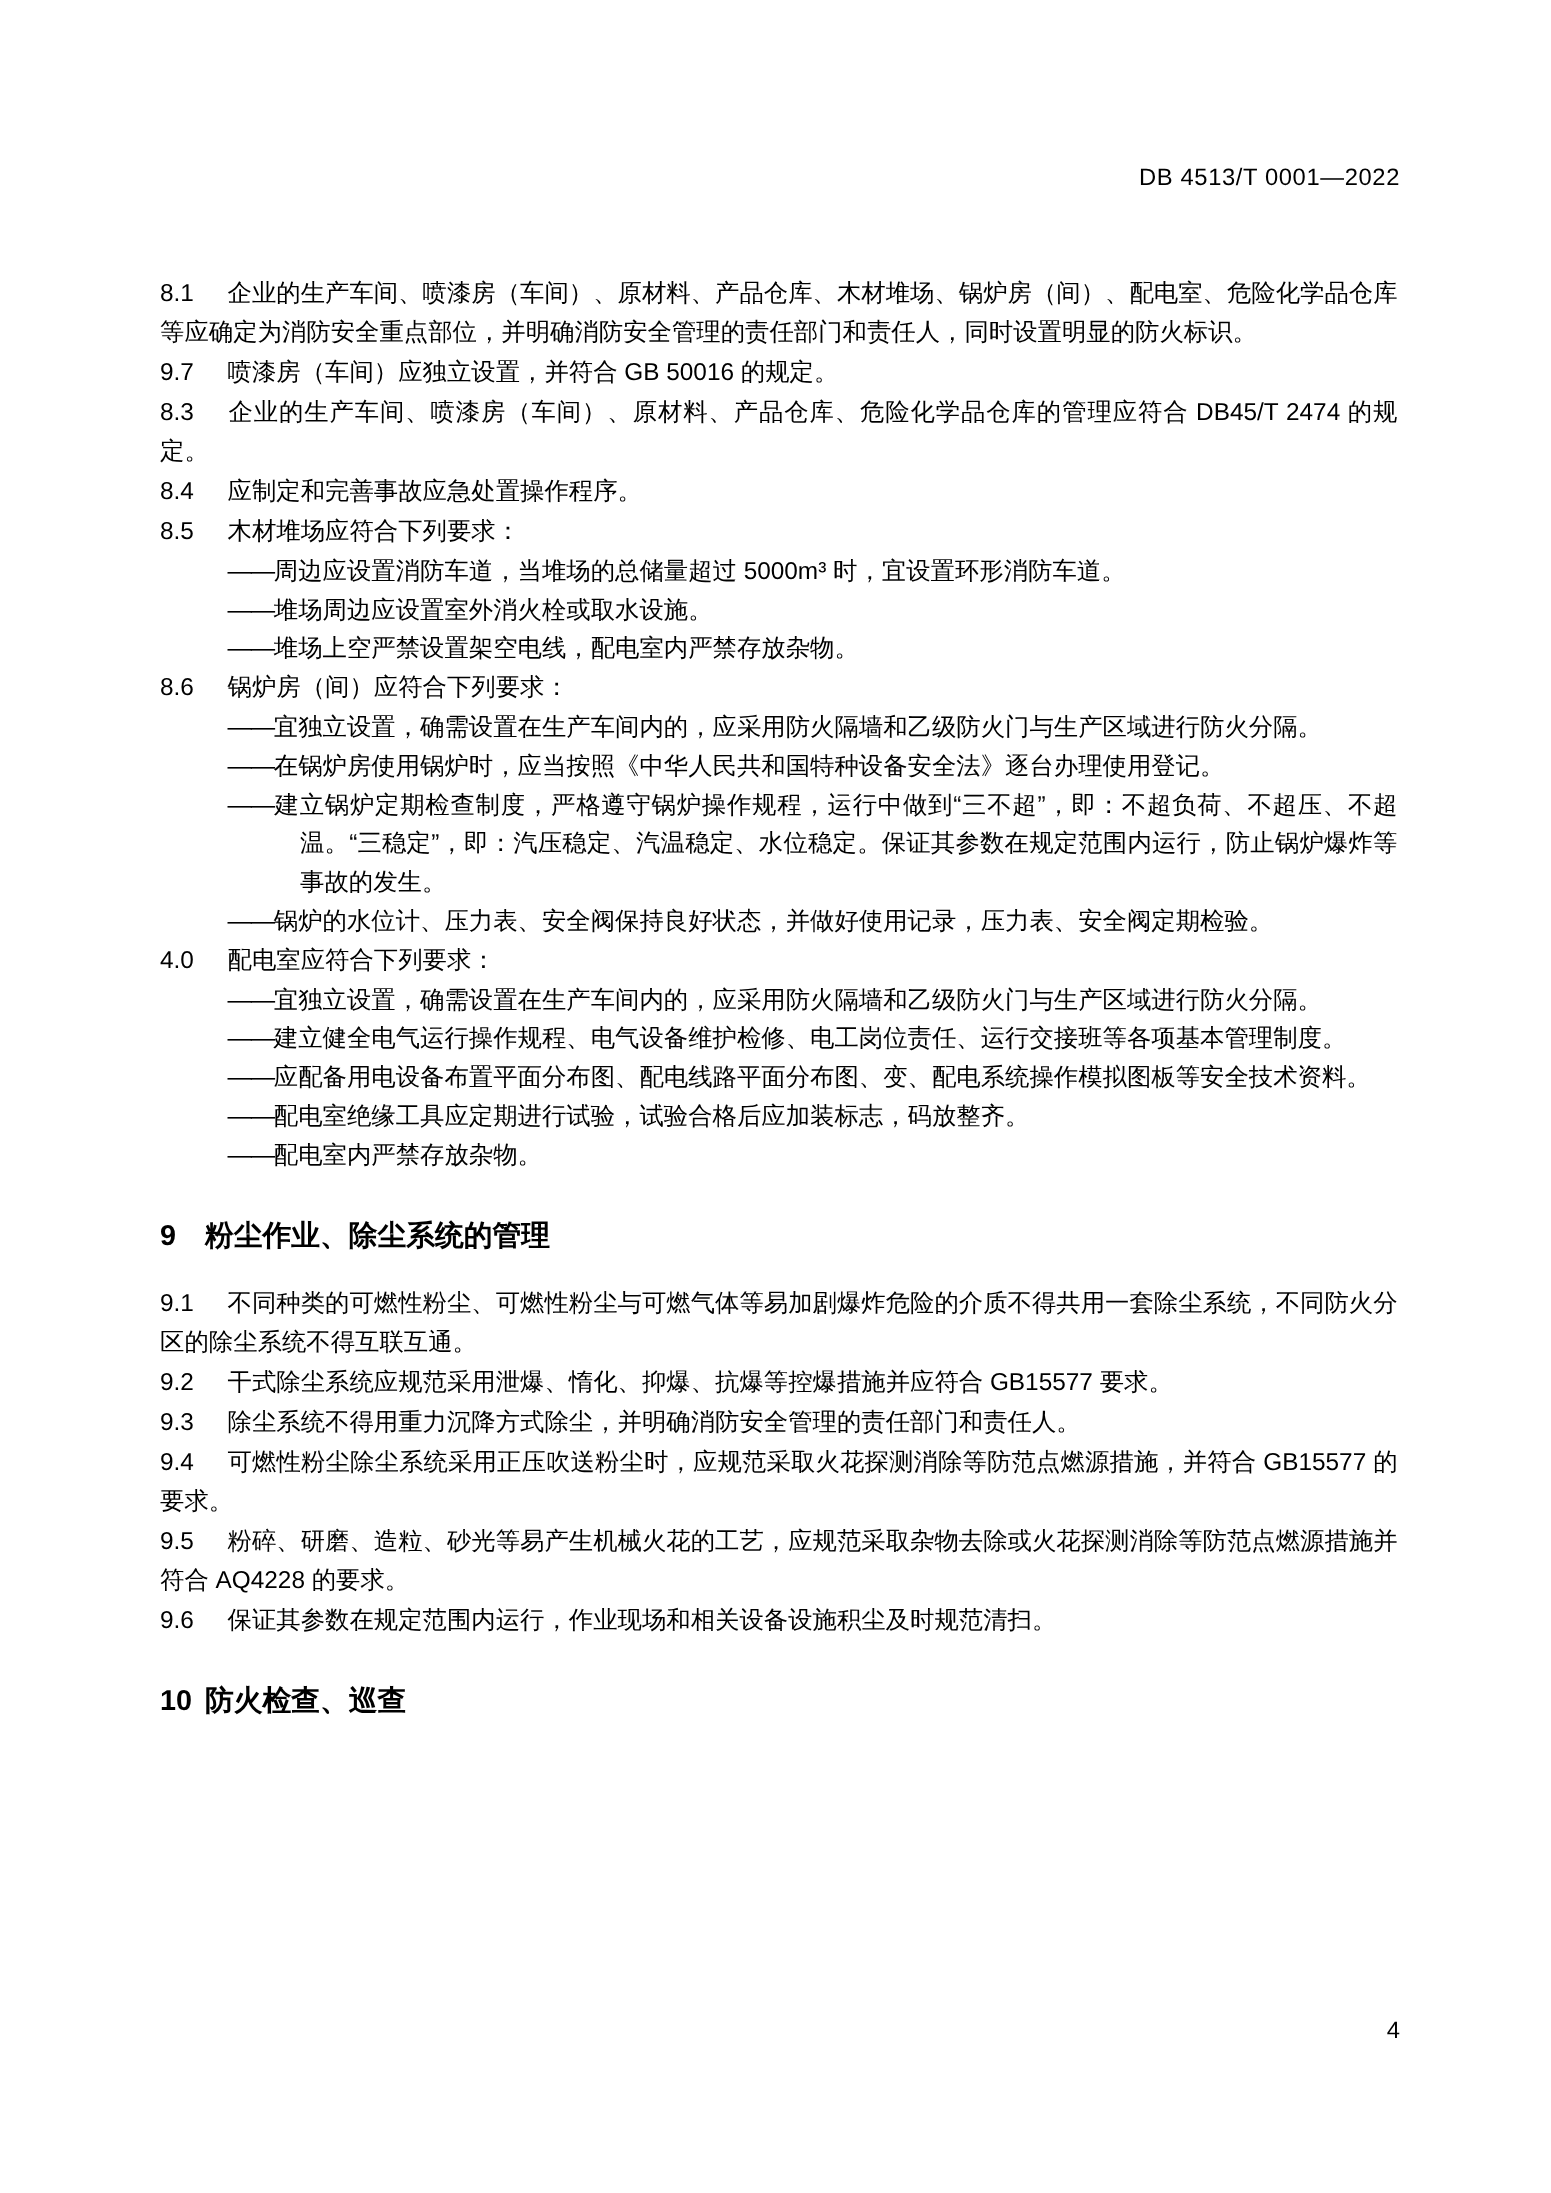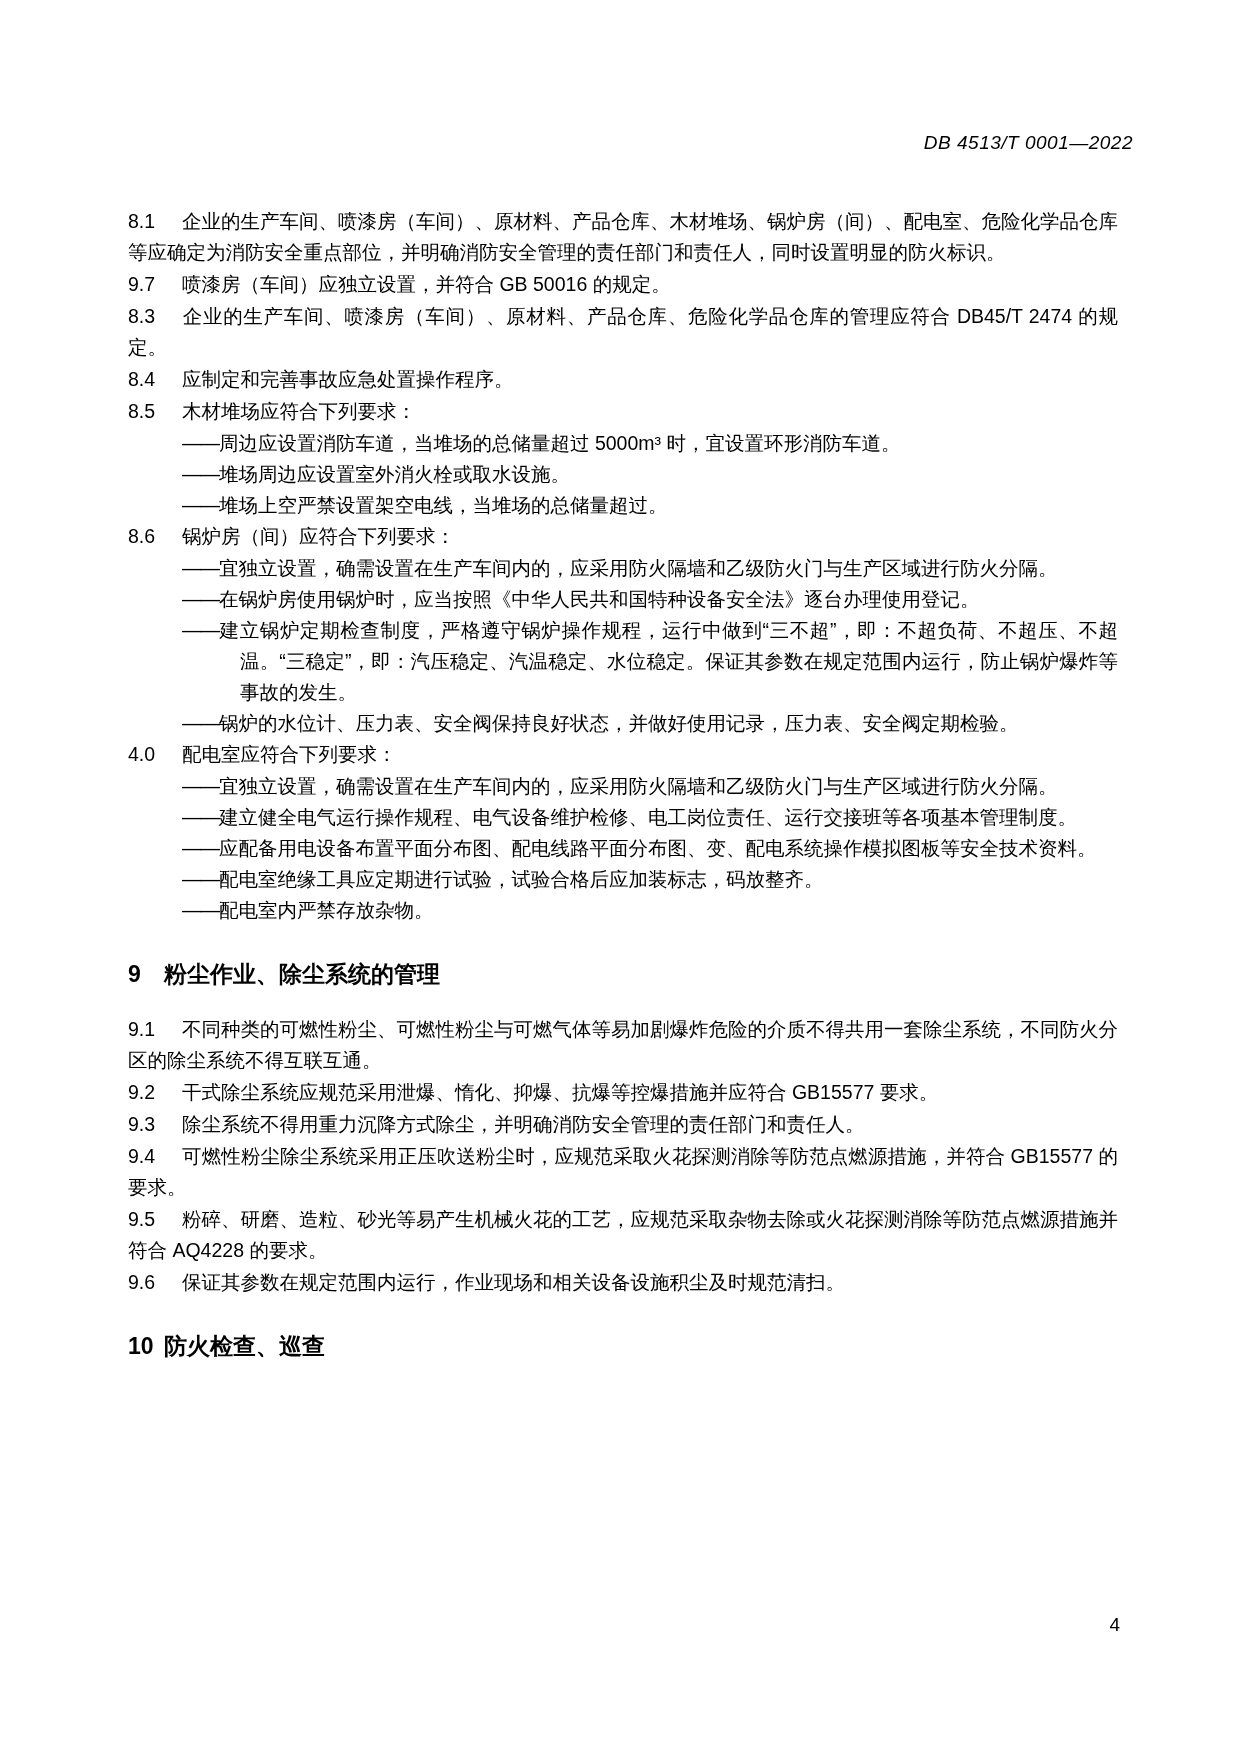--- a/index.html
+++ b/index.html
@@ -17,32 +17,31 @@
     height: 1754px;
     margin: 0 auto;
     background: #ffffff;
     box-sizing: border-box;
     padding: 0;
     overflow: hidden;
   }
   .header {
     position: absolute;
     top: 132px;
-    right: 108px;
+    right: 121px;
     font-family: "Liberation Sans", "DejaVu Sans", sans-serif;
     font-size: 19px;
     letter-spacing: 0.5px;
     color: #000;
     white-space: nowrap;
-    font-style: italic;
   }
   .content {
     position: absolute;
     left: 128px;
-    top: 206px;
+    top: 220px;
     width: 990px;
   }
   .para {
     font-size: 19.5px;
     line-height: 31px;
     text-align: justify;
     margin: 0 0 1px 0;
     font-family: "Liberation Sans", "DejaVu Sans", sans-serif;
   }
   .para .num {
@@ -118,21 +117,21 @@
       <span class="num">8.5</span><span>木材堆场应符合下列要求：</span>
     </p>
 
     <p class="dash-item">
       <span class="dash">——</span><span class="body">周边应设置消防车道，当堆场的总储量超过 5000m³ 时，宜设置环形消防车道。</span>
     </p>
     <p class="dash-item">
       <span class="dash">——</span><span class="body">堆场周边应设置室外消火栓或取水设施。</span>
     </p>
     <p class="dash-item">
-      <span class="dash">——</span><span class="body">堆场上空严禁设置架空电线，当堆场的总储量超过。</span>
+      <span class="dash">——</span><span class="body">堆场上空严禁设置架空电线，配电室内严禁存放杂物。</span>
     </p>
 
     <p class="para">
       <span class="num">8.6</span><span>锅炉房（间）应符合下列要求：</span>
     </p>
 
     <p class="dash-item">
       <span class="dash">——</span><span class="body">宜独立设置，确需设置在生产车间内的，应采用防火隔墙和乙级防火门与生产区域进行防火分隔。</span>
     </p>
     <p class="dash-item">

